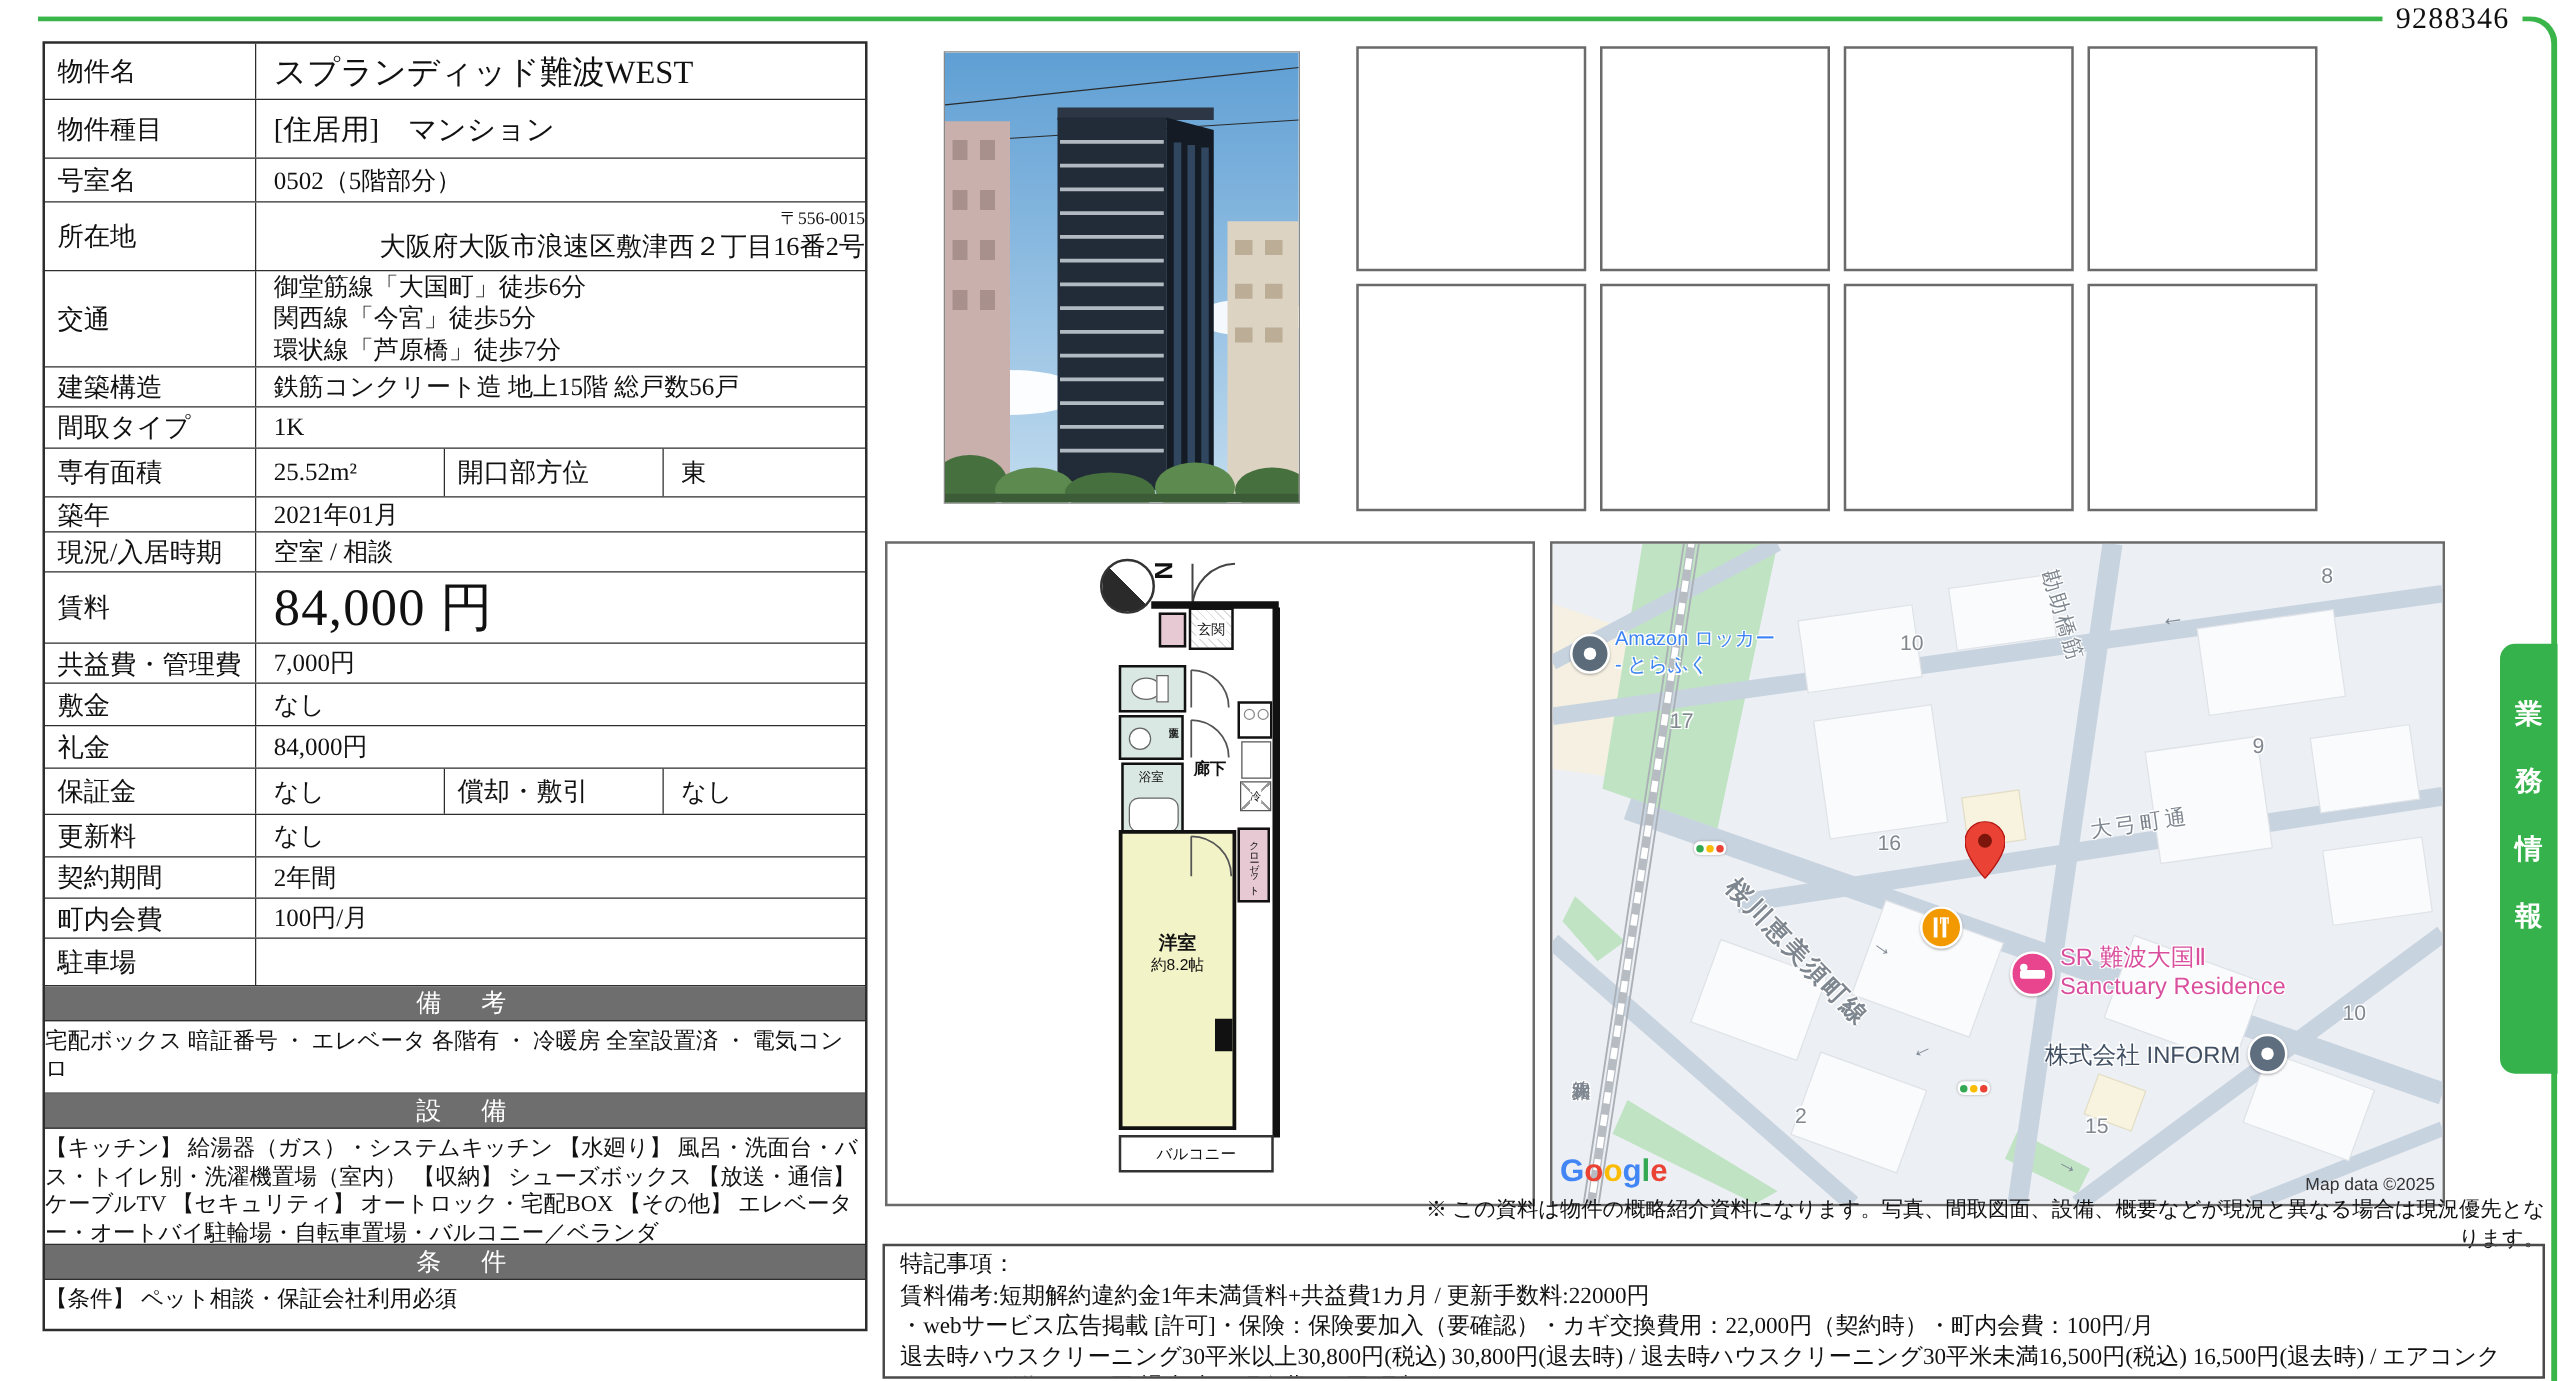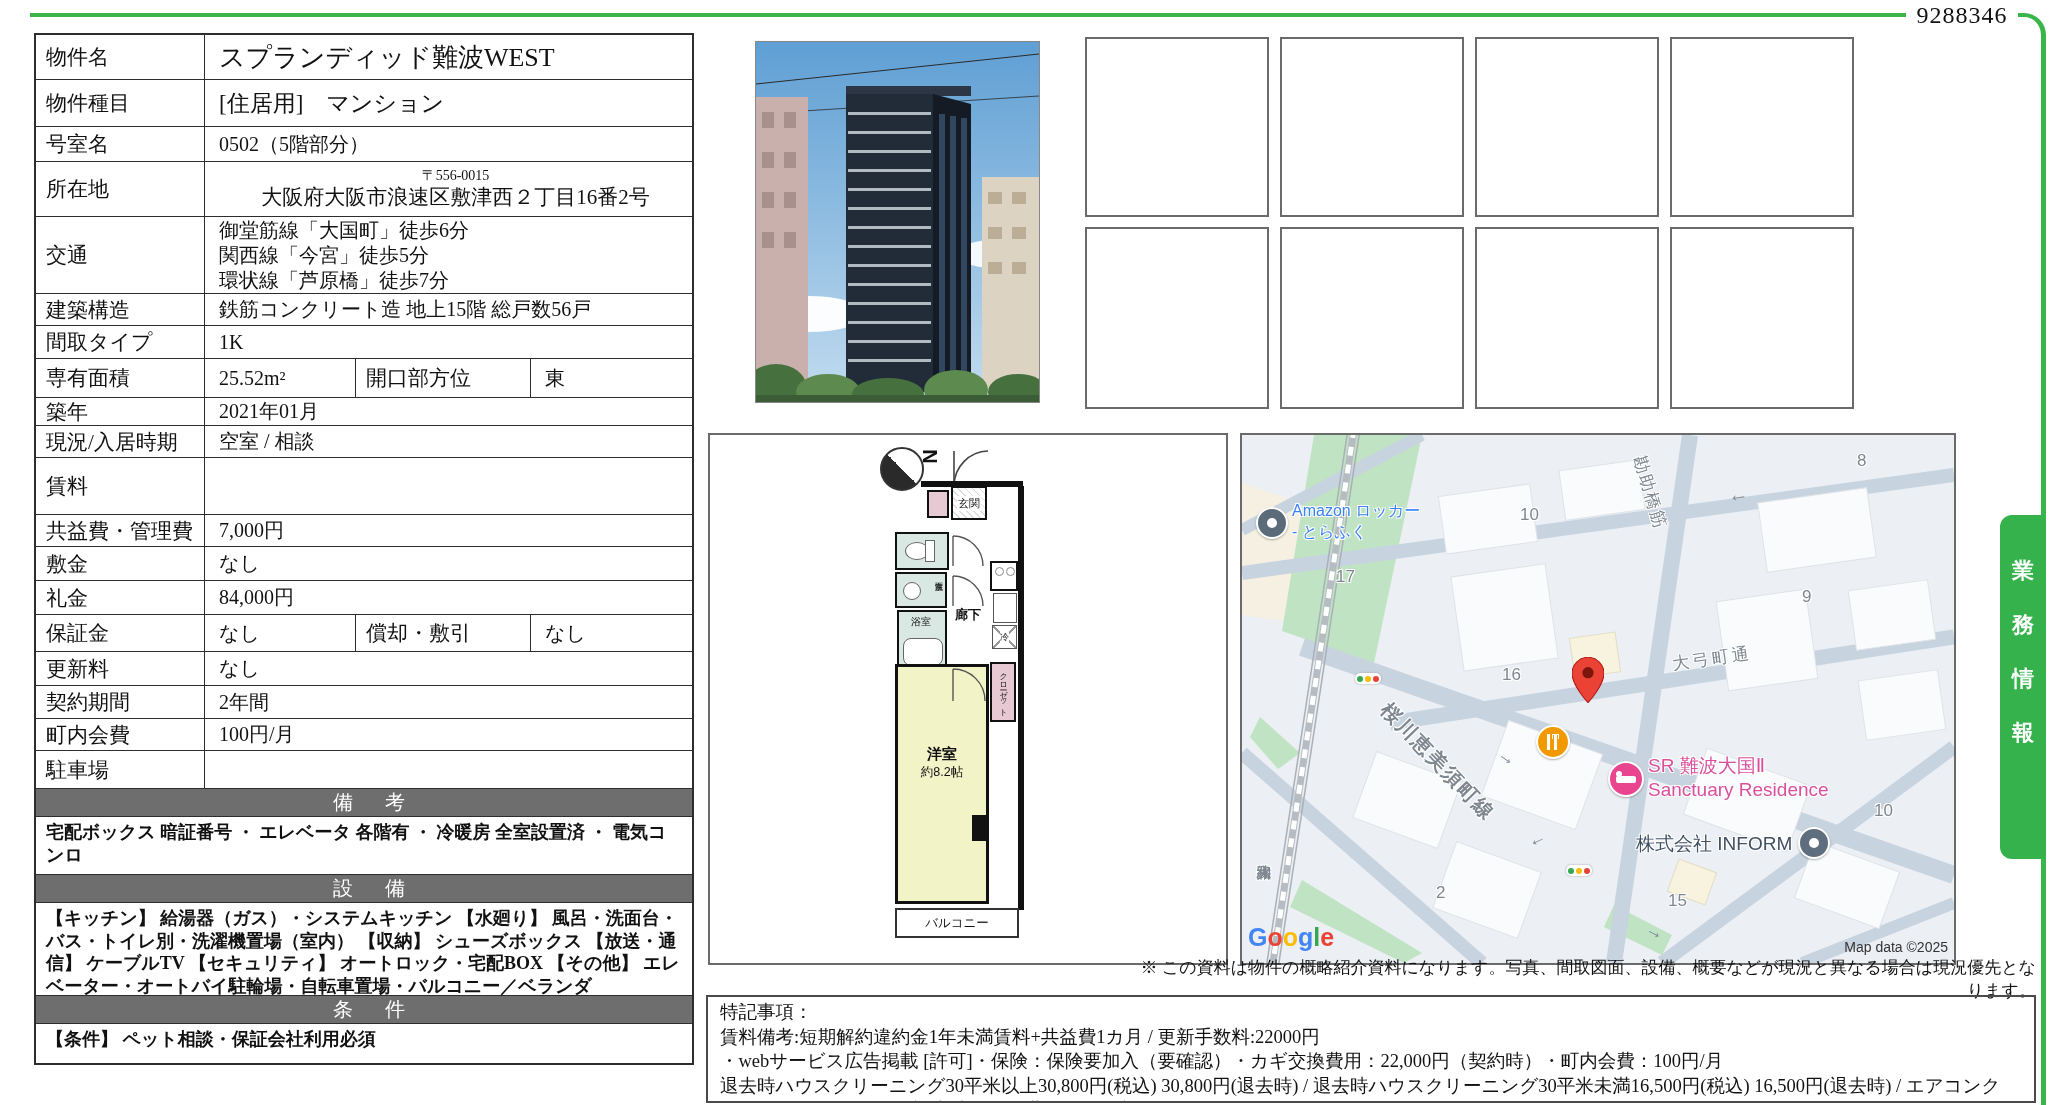--- a/index.html
+++ b/index.html
@@ -20,21 +20,21 @@
   .row{display:flex;border-bottom:1px solid #2d2d2d;align-items:stretch;}
   .row:last-child{border-bottom:none;}
   .lab{width:169px;border-right:1px solid #2d2d2d;display:flex;align-items:center;
        padding-left:10px;font-size:21px;box-sizing:border-box;flex:none;}
   .val{flex:1;display:flex;align-items:center;padding-left:14px;font-size:20px;box-sizing:border-box;}
   .xlab{width:176px;border-left:1px solid #2d2d2d;border-right:1px solid #2d2d2d;
         display:flex;align-items:center;padding-left:10px;font-size:21px;box-sizing:border-box;flex:none;}
   .v1{width:150px;flex:none;}
   .sechead{height:27px;background:#6e6e6e;color:#fff;display:flex;align-items:center;
         justify-content:center;font-size:20px;letter-spacing:6px;border-bottom:1px solid #2d2d2d;padding-left:16px;}
-  .sectext{padding:4px 10px;font-size:18px;line-height:22.5px;border-bottom:1px solid #2d2d2d;font-weight:bold;}
+  .sectext{padding:4px 0;font-size:18px;line-height:22.5px;border-bottom:1px solid #2d2d2d;}
   
   .gbox{border:2px solid #6a6a6a;background:#fff;box-sizing:border-box;}
   
   #fp-box{left:708px;top:433px;width:520px;height:532px;}
   .fpl{position:absolute;font-family:"Liberation Sans","DejaVu Sans",sans-serif;color:#111;}
   
   #map-box{left:1240px;top:433px;width:716px;height:532px;overflow:hidden;}
   .mlab{position:absolute;font-family:"Liberation Sans","DejaVu Sans",sans-serif;color:#7e868f;
     text-shadow:-1px -1px 0 #fff,1px -1px 0 #fff,-1px 1px 0 #fff,1px 1px 0 #fff;white-space:nowrap;}
   .mnum{font-size:17px;color:#80878f;}
@@ -66,21 +66,21 @@
     <div class="row" style="height:46px">
       <div class="lab">物件種目</div>
       <div class="val" style="font-size:23px">[住居用]　マンション</div>
     </div>
     <div class="row" style="height:34px">
       <div class="lab">号室名</div>
       <div class="val">0502（5階部分）</div>
     </div>
     <div class="row" style="height:54px">
       <div class="lab">所在地</div>
-      <div class="val" style="flex-direction:column;align-items:center;justify-content:center">
+      <div class="val" style="flex-direction:column;align-items:flex-end;justify-content:center">
         <span style="font-size:14px;line-height:16px">〒556-0015</span>
         <span style="font-size:21px;line-height:26px">大阪府大阪市浪速区敷津西２丁目16番2号</span>
       </div>
     </div>
     <div class="row" style="height:76px">
       <div class="lab">交通</div>
       <div class="val" style="flex-direction:column;align-items:flex-start;justify-content:center;line-height:25px">
         <span>御堂筋線「大国町」徒歩6分</span>
         <span>関西線「今宮」徒歩5分</span>
         <span>環状線「芦原橋」徒歩7分</span>
@@ -103,20 +103,21 @@
     <div class="row" style="height:27px">
       <div class="lab">築年</div>
       <div class="val">2021年01月</div>
     </div>
     <div class="row" style="height:31px">
       <div class="lab">現況/入居時期</div>
       <div class="val">空室 / 相談</div>
     </div>
     <div class="row" style="height:56px">
       <div class="lab">賃料</div>
+      <div class="val" style="font-size:42px;letter-spacing:1px">84,000 円</div>
     </div>
     <div class="row" style="height:31px">
       <div class="lab">共益費・管理費</div>
       <div class="val">7,000円</div>
     </div>
     <div class="row" style="height:33px">
       <div class="lab">敷金</div>
       <div class="val">なし</div>
     </div>
     <div class="row" style="height:33px">

